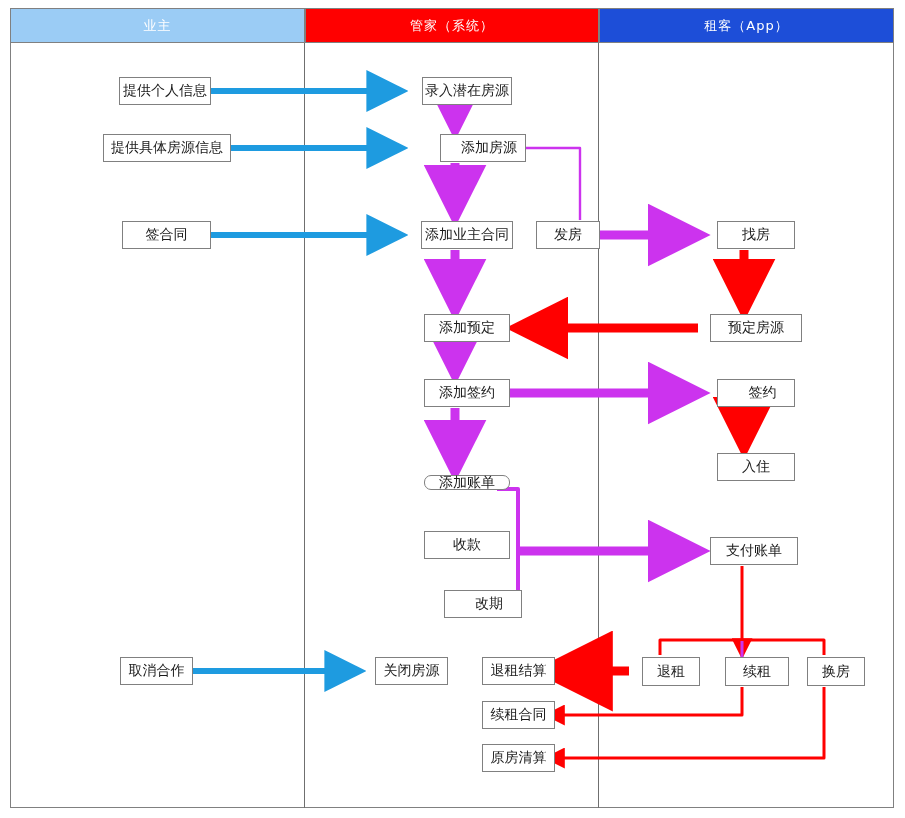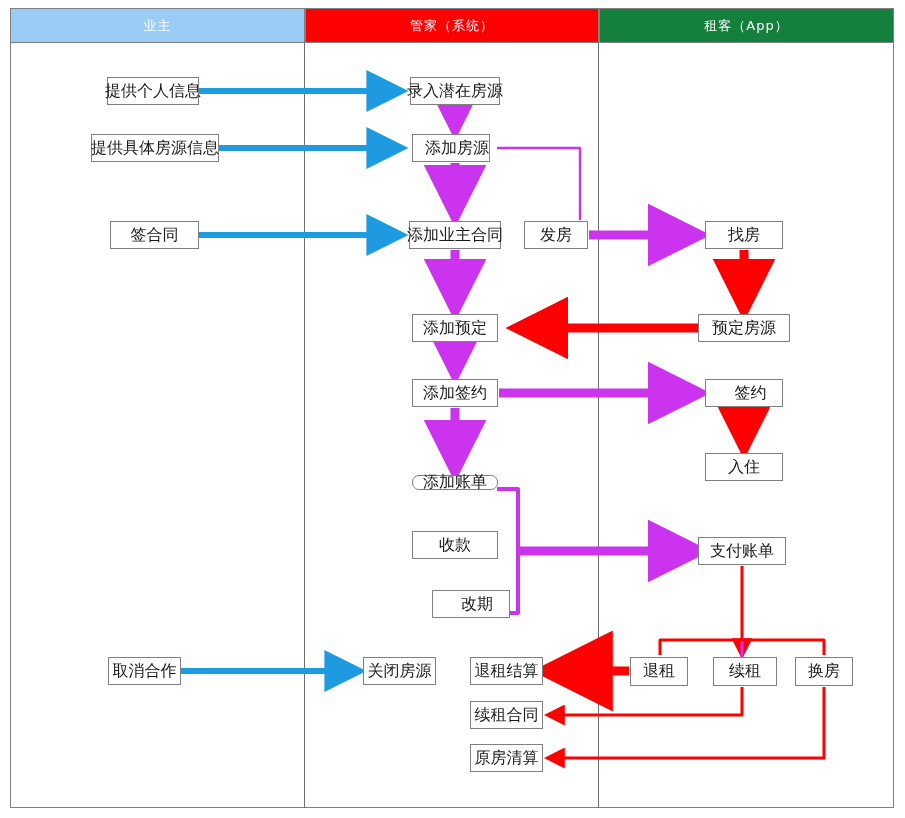--- a/index.html
+++ b/index.html
@@ -7,39 +7,39 @@
   #canvas{position:relative;width:905px;height:818px;background:#ffffff;overflow:hidden;}
 
   
   .lane-frame{position:absolute;left:10px;top:8px;width:884px;height:800px;border:1px solid #808080;box-sizing:border-box;}
   .lane-header{position:absolute;top:8px;height:35px;box-sizing:border-box;border:1px solid #808080;
      display:flex;align-items:center;justify-content:center;color:#ffffff;font-size:13px;letter-spacing:1px;}
   .lane-div{position:absolute;top:43px;width:1px;height:765px;background:#6f6f6f;}
 
   
   .node{position:absolute;box-sizing:border-box;border:1px solid #808080;background:#ffffff;
-        display:flex;align-items:center;justify-content:center;font-size:16px;color:#1a1a1a;
-        white-space:nowrap;z-index:6;}
+        display:flex;align-items:center;justify-content:center;font-size:14px;color:#1a1a1a;
+        white-space:nowrap;z-index:6;margin-left:12px;}
   svg.links{position:absolute;left:0;top:0;width:905px;height:818px;z-index:4;pointer-events:none;}
   svg.links-top{z-index:7;}
 </style>
 </head>
 <body>
 
 <div id="canvas">
 
   <div class="lane-frame"></div>
 
   <div class="lane-header" style="left:305px;width:294px;background:#FF0000;">
     <span>管家（系统）</span>
   </div>
   <div class="lane-header" style="left:10px;width:295px;background:#9BCCF5;">
     <span>业主</span>
   </div>
-  <div class="lane-header" style="left:599px;width:295px;background:#15803d;">
+  <div class="lane-header" style="left:599px;width:295px;background:#1d4ed8;">
     <span>租客（App）</span>
   </div>
 
   <div class="lane-div" style="left:304px;"></div>
   <div class="lane-div" style="left:598px;"></div>
 
   <svg class="links">
     <defs>
       <marker id="ab" markerWidth="7" markerHeight="7" refX="5.6" refY="3.5" orient="auto">
         <path d="M0,0 L7,3.5 L0,7 z" fill="#1E9BE0"></path>
@@ -112,21 +112,21 @@
   <div class="node" style="left:110px;top:221px;width:89px;height:28px;">
     <span>签合同</span>
   </div>
   <div class="node" style="left:108px;top:657px;width:73px;height:28px;">
     <span>取消合作</span>
   </div>
 
   <div class="node" style="left:410px;top:77px;width:90px;height:28px;text-align:center;">
     <span>录入潜在房源</span>
   </div>
-  <div class="node" style="left:412px;top:134px;width:78px;height:28px;padding-left:12px;">
+  <div class="node" style="left:428px;top:134px;width:86px;height:28px;padding-left:12px;">
     <span>添加房源</span>
   </div>
   <div class="node" style="left:524px;top:221px;width:64px;height:28px;">
     <span>发房</span>
   </div>
   <div class="node" style="left:409px;top:221px;width:92px;height:28px;">
     <span>添加业主合同</span>
   </div>
   <div class="node" style="left:412px;top:314px;width:86px;height:28px;">
     <span>添加预定</span>

